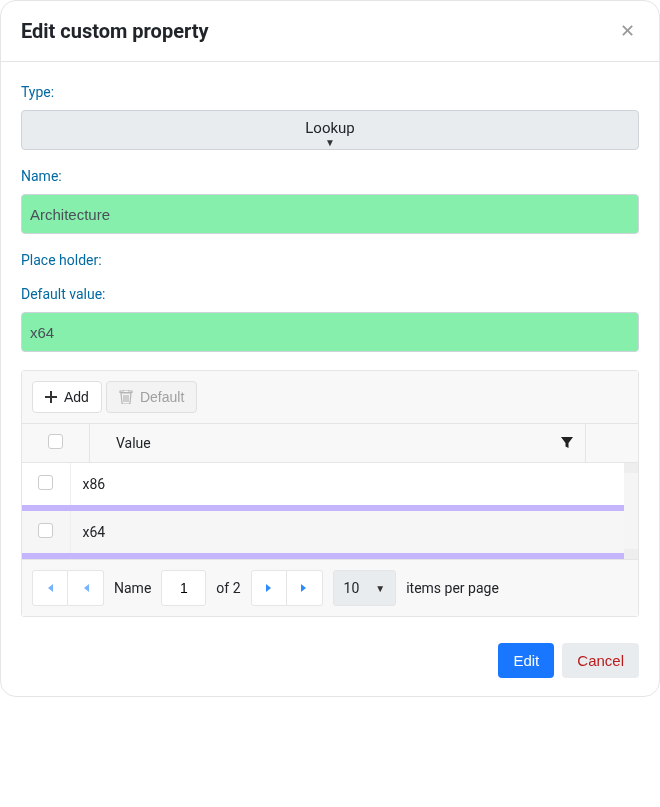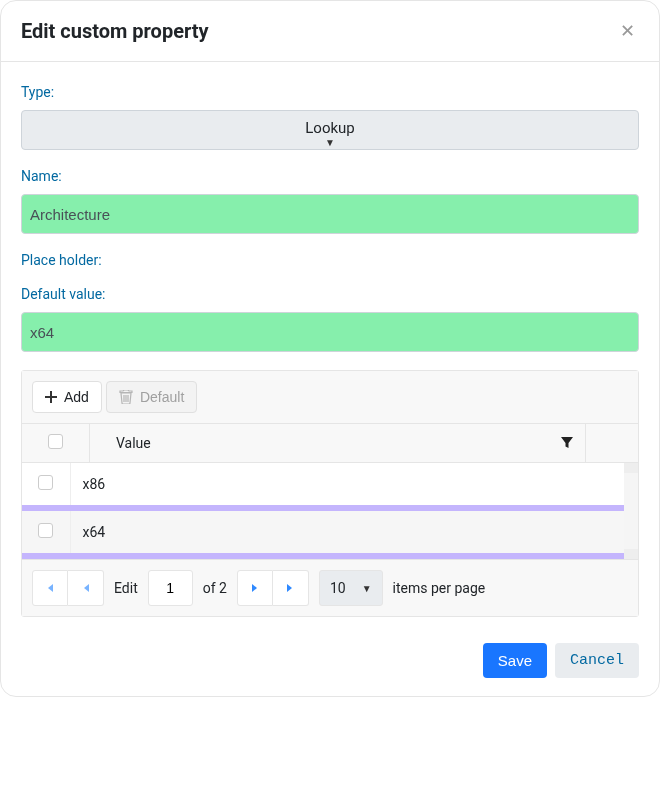--- a/index.html
+++ b/index.html
@@ -261,22 +261,21 @@
       border-radius: 4px;
       border: 1px solid transparent;
       cursor: pointer;
     }
     .btn-primary {
       background: #1976ff;
       color: #fff;
     }
     .btn-secondary {
       background: #e9ecef;
-      color: #0369a1;
-      font-family: Liberation Mono, monospace;
+      color: #b91c1c;
     }
     svg { display: block; }
   </style>
 </head>
 <body>
 
 <div class="modal">
   <div class="modal-header">
     <div class="modal-title">Edit custom property</div>
     <button class="close-btn">
@@ -377,21 +376,21 @@
               <svg width="12" height="12" viewBox="0 0 12 12">
                   <path d="M2 2v8M9 2L4 6l5 4z" fill="#0a74ff" opacity="0.55"></path>
                 </svg>
             </button>
             <button class="pg-btn">
               <svg width="10" height="12" viewBox="0 0 10 12">
                   <path d="M8 2L3 6l5 4z" fill="#0a74ff" opacity="0.55"></path>
                 </svg>
             </button>
           </div>
-          <span class="pg-text">Edit</span>
+          <span class="pg-text">Name</span>
           <input class="pg-input" value="1" style="">
           <span class="pg-text">of 2</span>
           <div class="pg-group">
             <button class="pg-btn">
               <svg width="10" height="12" viewBox="0 0 10 12">
                   <path d="M2 2l5 4-5 4z" fill="#0a74ff" opacity="0.85"></path>
                 </svg>
             </button>
             <button class="pg-btn">
               <svg width="12" height="12" viewBox="0 0 12 12">
@@ -404,16 +403,16 @@
             <span class="caret-down">▼</span>
           </div>
           <span class="pg-text">items per page</span>
         </div>
       </div>
     </div>
 
   </div>
 
   <div class="modal-footer">
-    <button class="btn btn-primary">Save</button>
+    <button class="btn btn-primary">Edit</button>
     <button class="btn btn-secondary">Cancel</button>
   </div>
 </div>
 
 </body></html>

